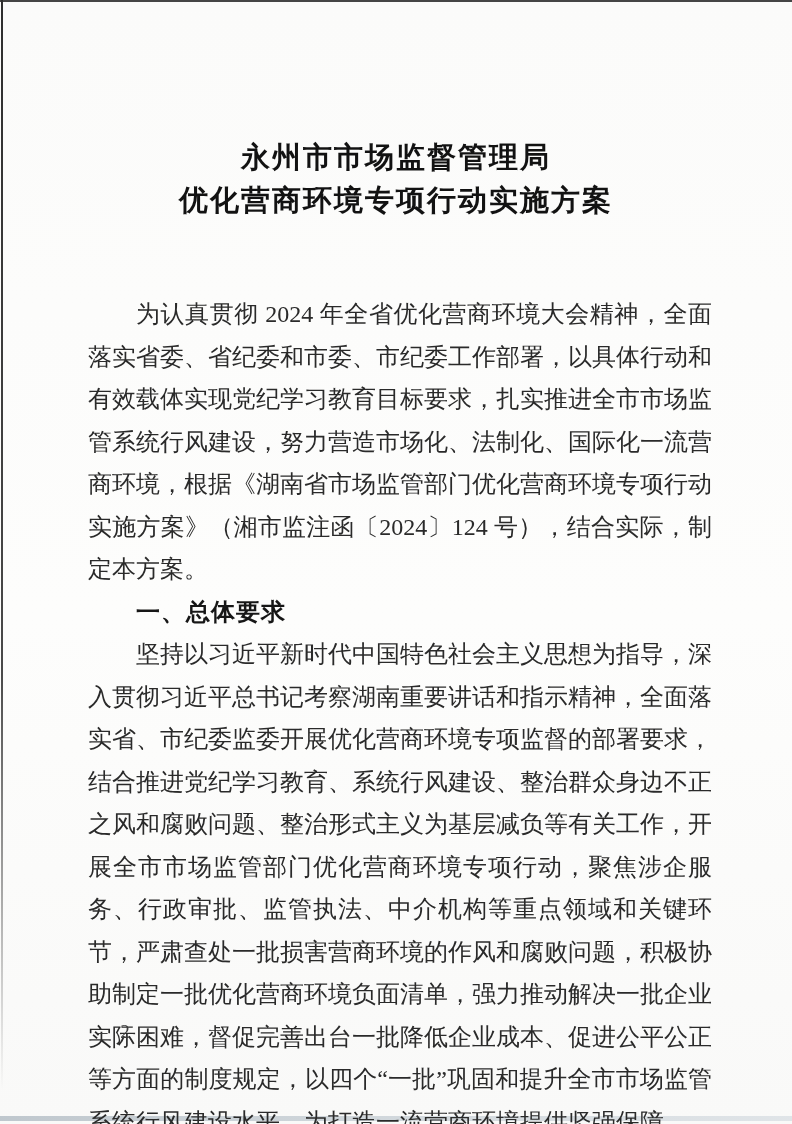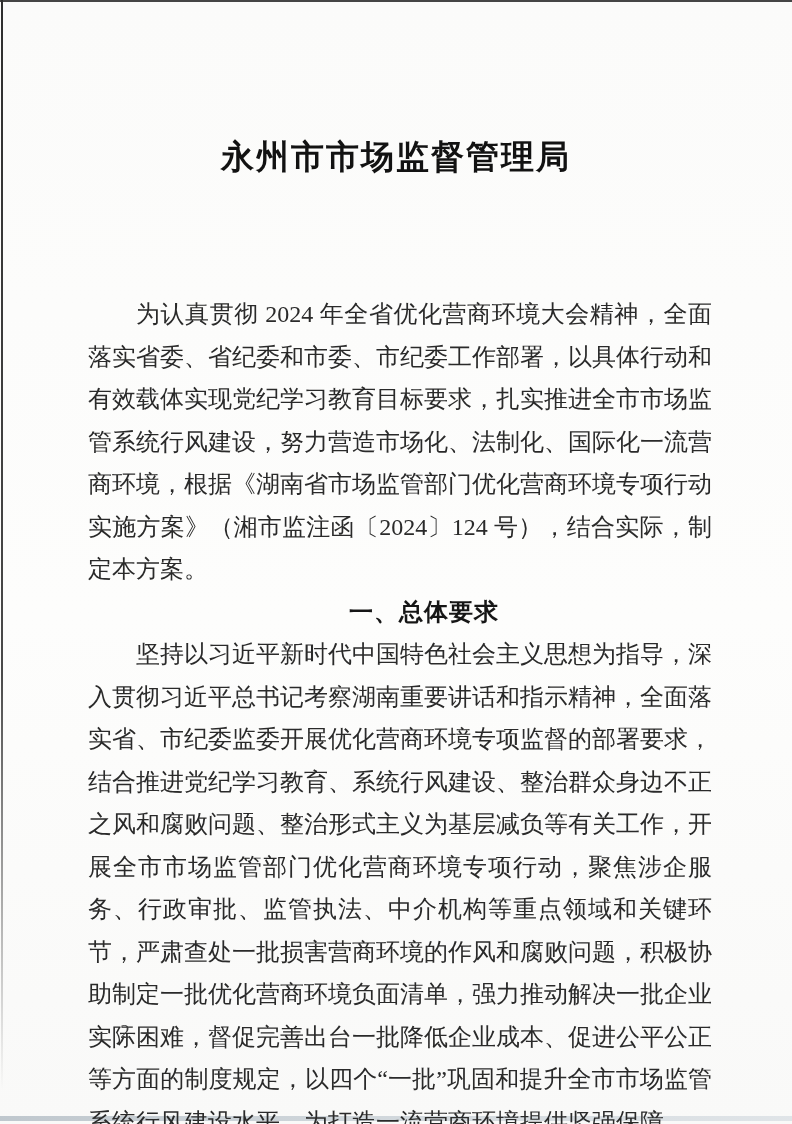--- a/index.html
+++ b/index.html
@@ -40,21 +40,21 @@
     opacity: 0.9;
   }
 
   .title-block {
     position: absolute;
     top: 136px;
     left: 0;
     width: 100%;
     text-align: center;
     font-weight: 700;
-    font-size: 33px;
+    font-size: 29px;
     line-height: 43px;
     letter-spacing: 2px;
     color: #121212;
   }
 
   .body-block {
     position: absolute;
     top: 264px;
     left: 88px;
     width: 624px;
@@ -70,21 +70,21 @@
   }
   .section-heading {
     margin: 0;
     font-family: "Liberation Sans", "DejaVu Sans", sans-serif;
     font-weight: 700;
     font-size: 24px;
     line-height: 42.5px;
     text-indent: 2em;
     letter-spacing: 1px;
     color: #161616;
-    text-align: center;
+    text-align: left;
   }
 
   .page-number {
     position: absolute;
     top: 1021px;
     left: 98px;
     font-size: 19px;
     letter-spacing: 4px;
     color: #3c3c3c;
   }
@@ -93,20 +93,21 @@
 <body>
 
 <div class="page">
 
   <div class="scan-edge-top"></div>
   <div class="scan-edge-left"></div>
   <div class="scan-edge-bottom"></div>
 
   <div class="title-block">
     <div>永州市市场监督管理局</div>
+    <div>优化营商环境专项行动实施方案</div>
   </div>
 
   <div class="body-block">
     <p class="para">为认真贯彻 2024 年全省优化营商环境大会精神，全面落实省委、省纪委和市委、市纪委工作部署，以具体行动和有效载体实现党纪学习教育目标要求，扎实推进全市市场监管系统行风建设，努力营造市场化、法制化、国际化一流营商环境，根据《湖南省市场监管部门优化营商环境专项行动实施方案》（湘市监注函〔2024〕124 号），结合实际，制定本方案。</p>
     <h2 class="section-heading">一、总体要求</h2>
     <p class="para">坚持以习近平新时代中国特色社会主义思想为指导，深入贯彻习近平总书记考察湖南重要讲话和指示精神，全面落实省、市纪委监委开展优化营商环境专项监督的部署要求，结合推进党纪学习教育、系统行风建设、整治群众身边不正之风和腐败问题、整治形式主义为基层减负等有关工作，开展全市市场监管部门优化营商环境专项行动，聚焦涉企服务、行政审批、监管执法、中介机构等重点领域和关键环节，严肃查处一批损害营商环境的作风和腐败问题，积极协助制定一批优化营商环境负面清单，强力推动解决一批企业实际困难，督促完善出台一批降低企业成本、促进公平公正等方面的制度规定，以四个“一批”巩固和提升全市市场监管系统行风建设水平，为打造一流营商环境提供坚强保障。</p>
   </div>
 
   <div class="page-number">– 2 –</div>
 

